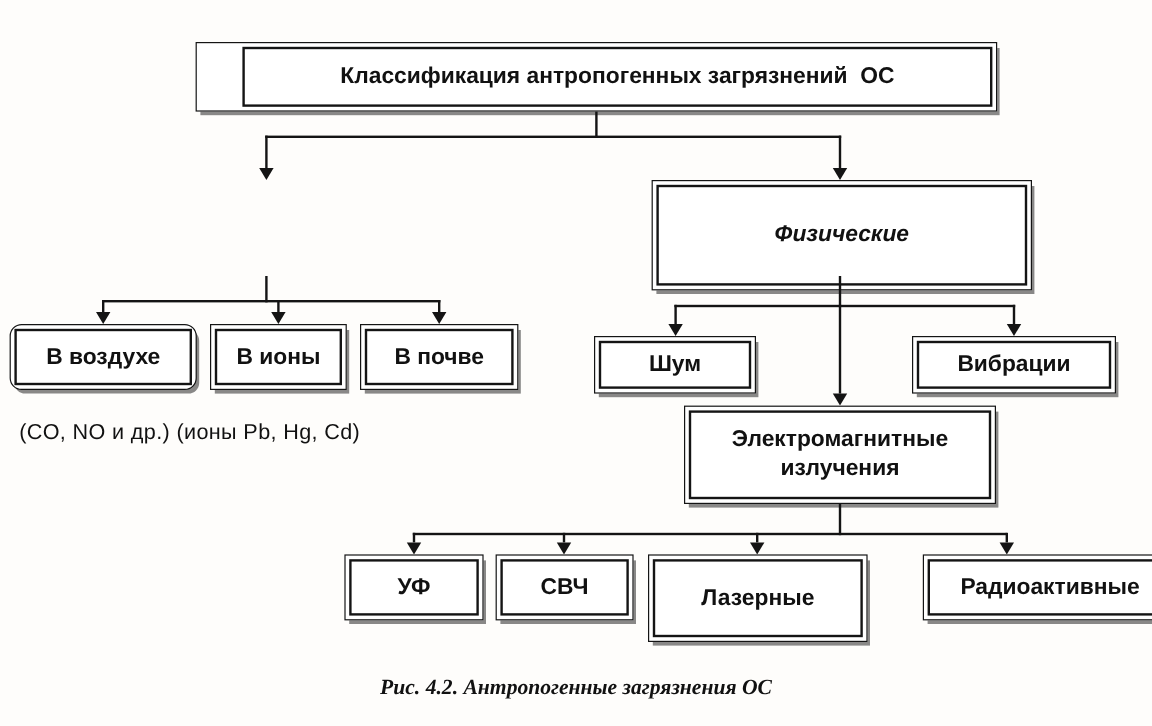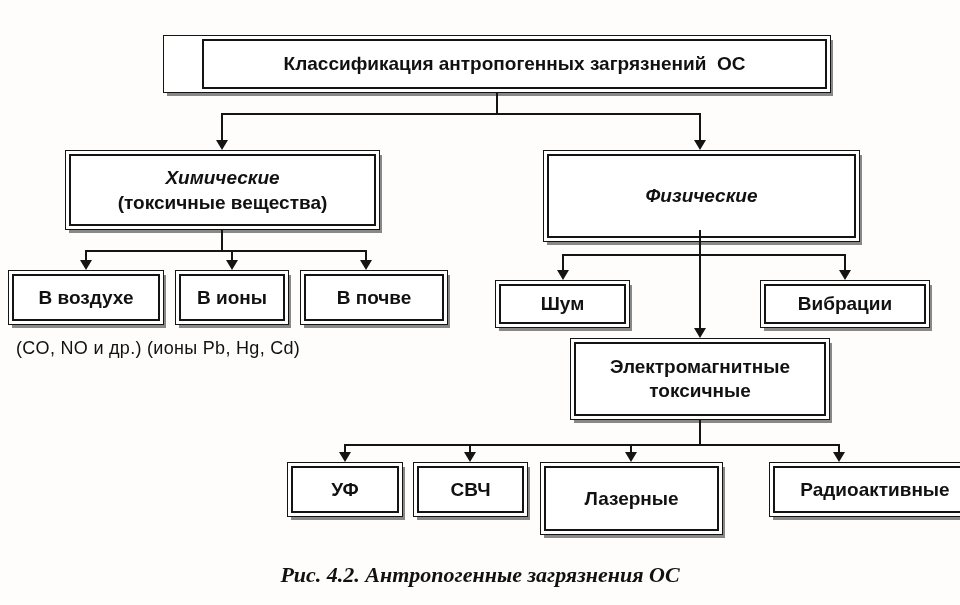--- a/index.html
+++ b/index.html
@@ -49,29 +49,30 @@
     border-left: 6px solid transparent;
     border-right: 6px solid transparent;
     border-top: 10px solid var(--ink, #141414);
   }
   .note {
     position: absolute;
     font-size: 18px;
     font-weight: 400;
     color: #111;
     letter-spacing: 0.3px;
+    margin-top: 12px;
   }
   .caption {
     position: absolute;
     left: 0; top: 562px; width: 960px;
     text-align: center;
     font-family: "Liberation Serif", serif;
     font-style: italic;
     font-weight: 700;
-    font-size: 22px;
+    font-size: 18px;
     color: #111;
   }
 </style>
 </head>
 <body>
 
 <div class="stage">
 
   <div class="node" style="left:163px; top:35px; width:668px; height:58px;padding-left:38px;">
     <div class="node-inner">
@@ -79,53 +80,47 @@
     </div>
   </div>
 
   <div class="vline" style="left:496px; top:93px; height:22px;"></div>
   <div class="hline" style="left:221px; top:113px; width:480px;"></div>
   <div class="vline" style="left:221px; top:113px; height:27px;"></div>
   <div class="arrow" style="left:216px; top:140px;"></div>
   <div class="vline" style="left:699px; top:113px; height:27px;"></div>
   <div class="arrow" style="left:694px; top:140px;"></div>
 
-  <div class="node" style="left:65px; top:150px; width:315px; height:80px;">
-    <div class="node-inner">
-      <span class="lbl italic">Химические</span>
-      <span class="lbl">(токсичные вещества)</span>
-    </div>
-  </div>
 
   <div class="node" style="left:543px; top:150px; width:317px; height:92px;">
     <div class="node-inner">
       <span class="lbl italic">Физические</span>
     </div>
   </div>
 
   <div class="vline" style="left:221px; top:230px; height:22px;"></div>
   <div class="hline" style="left:85px; top:250px; width:282px;"></div>
   <div class="vline" style="left:85px; top:250px; height:12px;"></div>
   <div class="arrow" style="left:80px; top:260px;"></div>
   <div class="vline" style="left:231px; top:250px; height:12px;"></div>
   <div class="arrow" style="left:226px; top:260px;"></div>
   <div class="vline" style="left:365px; top:250px; height:12px;"></div>
   <div class="arrow" style="left:360px; top:260px;"></div>
 
-  <div class="node" style="left:8px; top:270px; width:156px; height:55px;">
+  <div class="node" style="left:8px; top:270px; width:156px; height:55px;border-radius:10px;">
     <div class="node-inner">
       <span class="lbl">В воздухе</span>
     </div>
   </div>
   <div class="node" style="left:175px; top:270px; width:114px; height:55px;">
     <div class="node-inner">
       <span class="lbl">В ионы</span>
     </div>
   </div>
-  <div class="node" style="left:300px; top:270px; width:148px; height:55px;">
+  <div class="node" style="left:300px; top:270px; width:132px; height:55px;">
     <div class="node-inner">
       <span class="lbl">В почве</span>
     </div>
   </div>
 
   <div class="note" style="left:16px; top:338px;">(CO, NO и др.) (ионы Pb, Hg, Cd)</div>
 
   <div class="vline" style="left:699px; top:230px; height:26px;"></div>
   <div class="hline" style="left:562px; top:254px; width:284px;"></div>
   <div class="vline" style="left:562px; top:254px; height:16px;"></div>
@@ -140,21 +135,21 @@
       <span class="lbl">Вибрации</span>
     </div>
   </div>
   <div class="node" style="left:495px; top:280px; width:135px; height:48px;">
     <div class="node-inner">
       <span class="lbl">Шум</span>
     </div>
   </div>
   <div class="node" style="left:570px; top:338px; width:260px; height:82px;">
     <div class="node-inner">
-      <span class="lbl">Электромагнитные токсичные</span>
+      <span class="lbl">Электромагнитные излучения</span>
     </div>
   </div>
 
   <div class="vline" style="left:699px; top:420px; height:26px;"></div>
   <div class="hline" style="left:344px; top:444px; width:495px;"></div>
   <div class="vline" style="left:344px; top:444px; height:8px;"></div>
   <div class="arrow" style="left:339px; top:452px;"></div>
   <div class="vline" style="left:469px; top:444px; height:8px;"></div>
   <div class="arrow" style="left:464px; top:452px;"></div>
   <div class="vline" style="left:630px; top:444px; height:8px;"></div>

